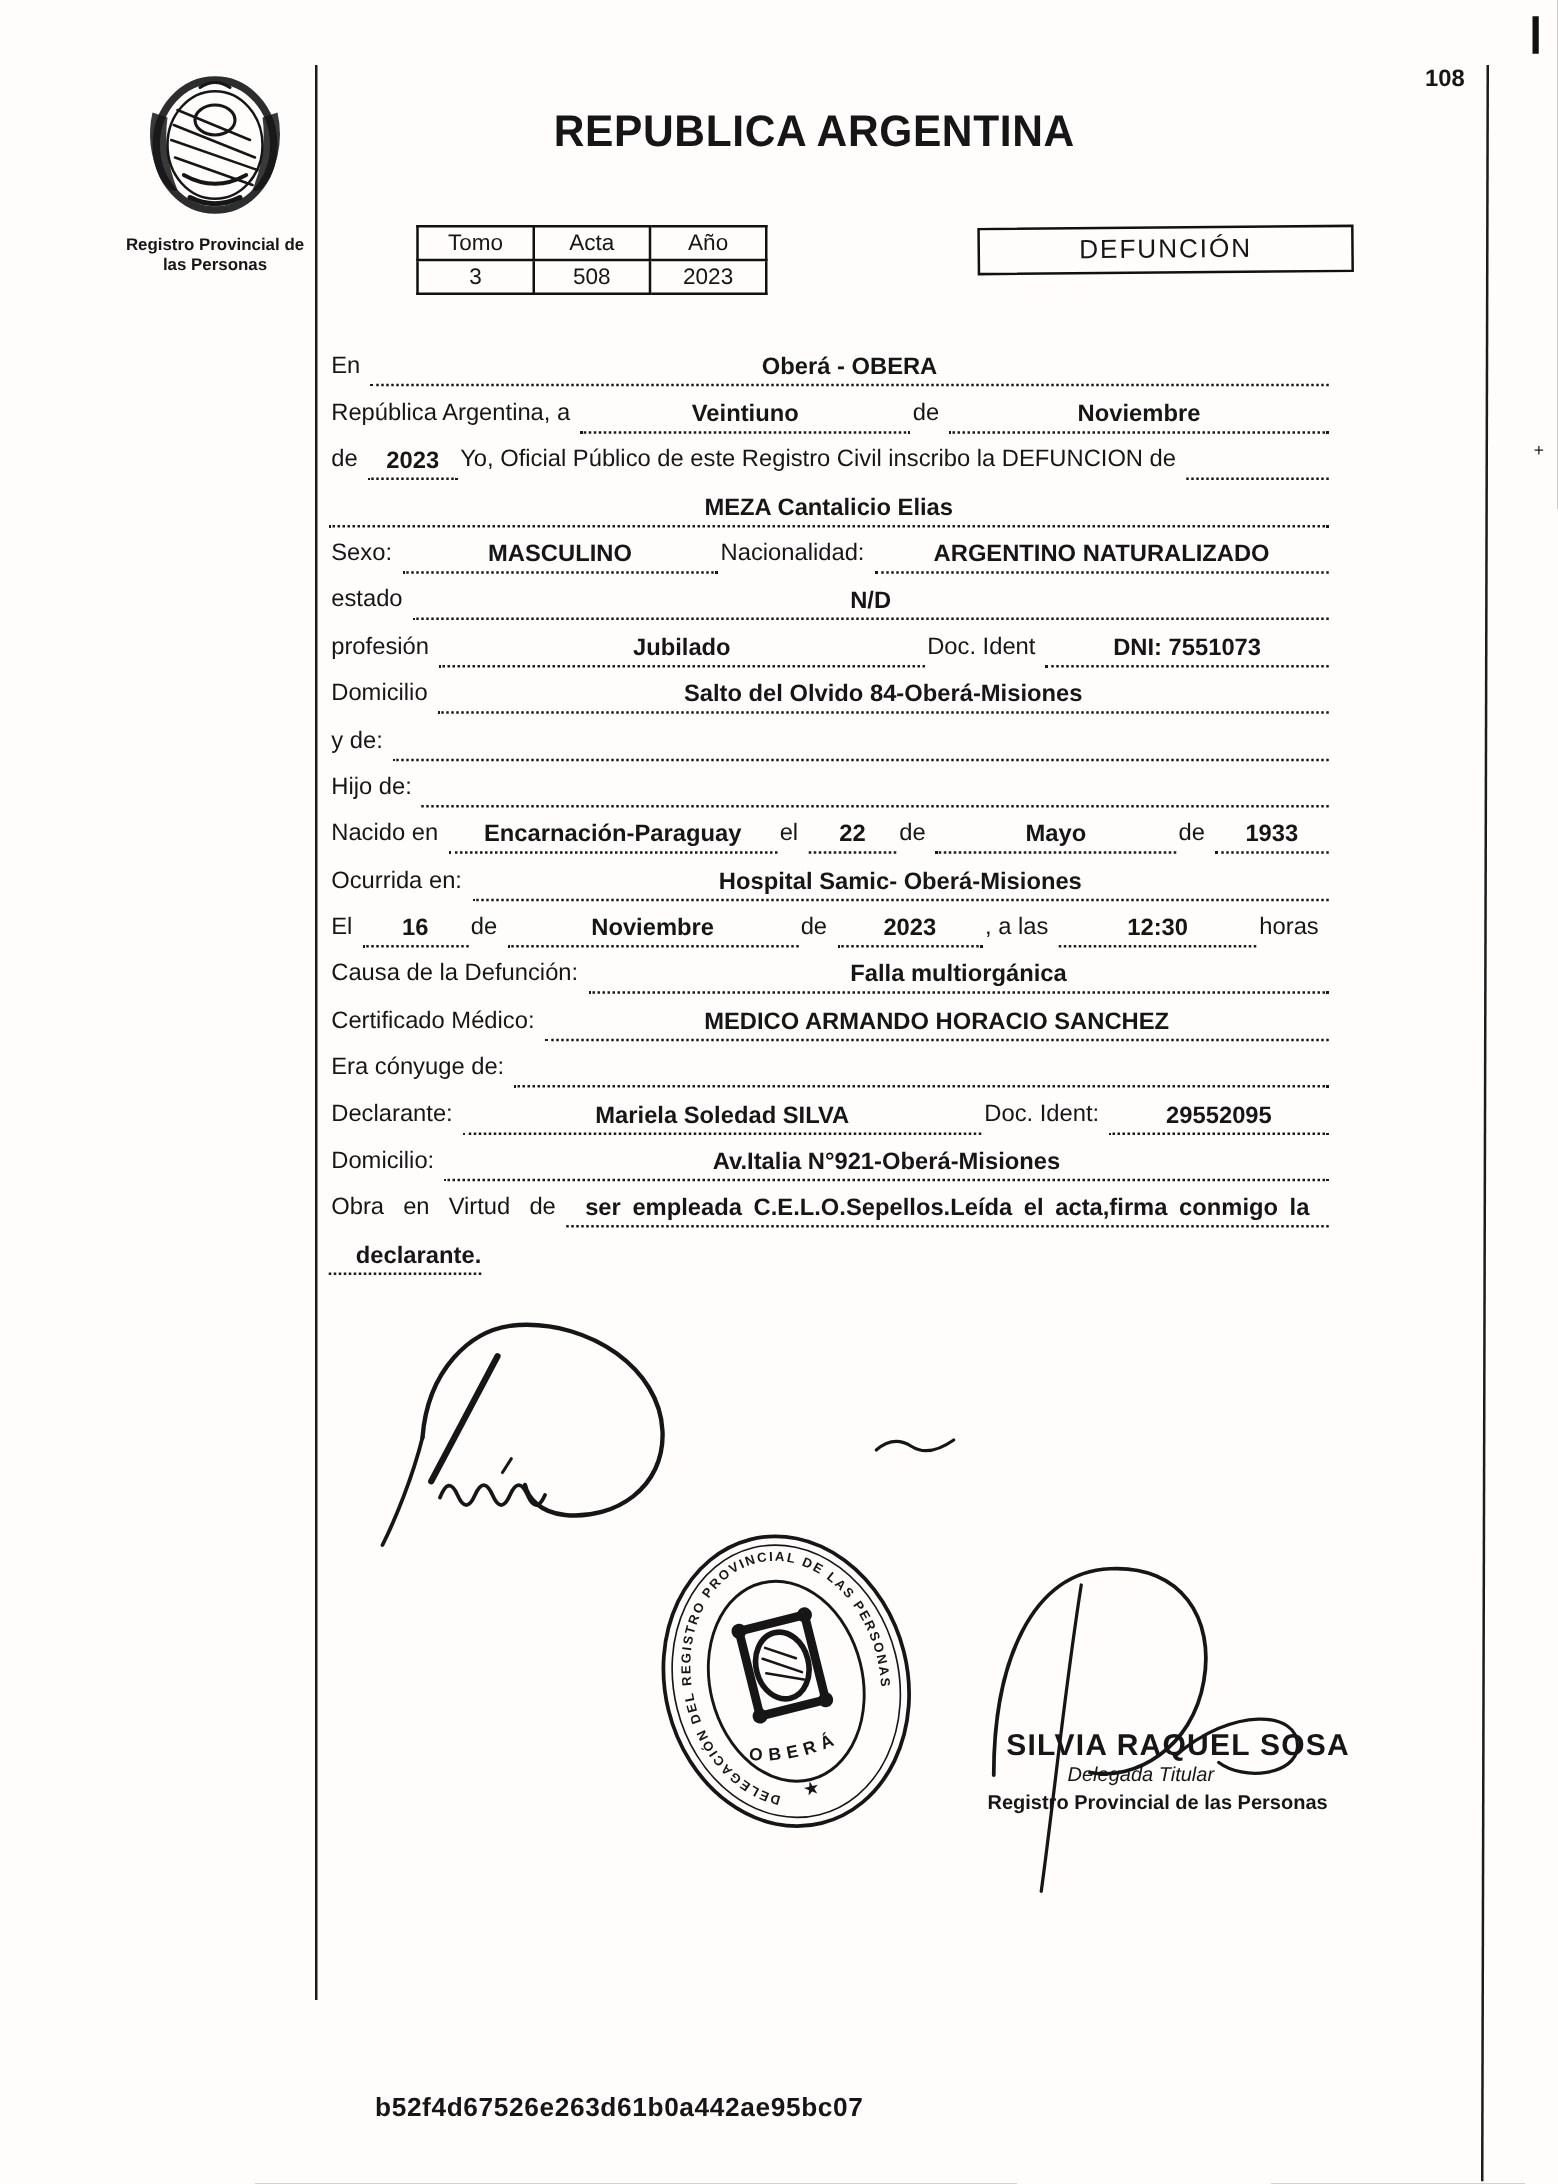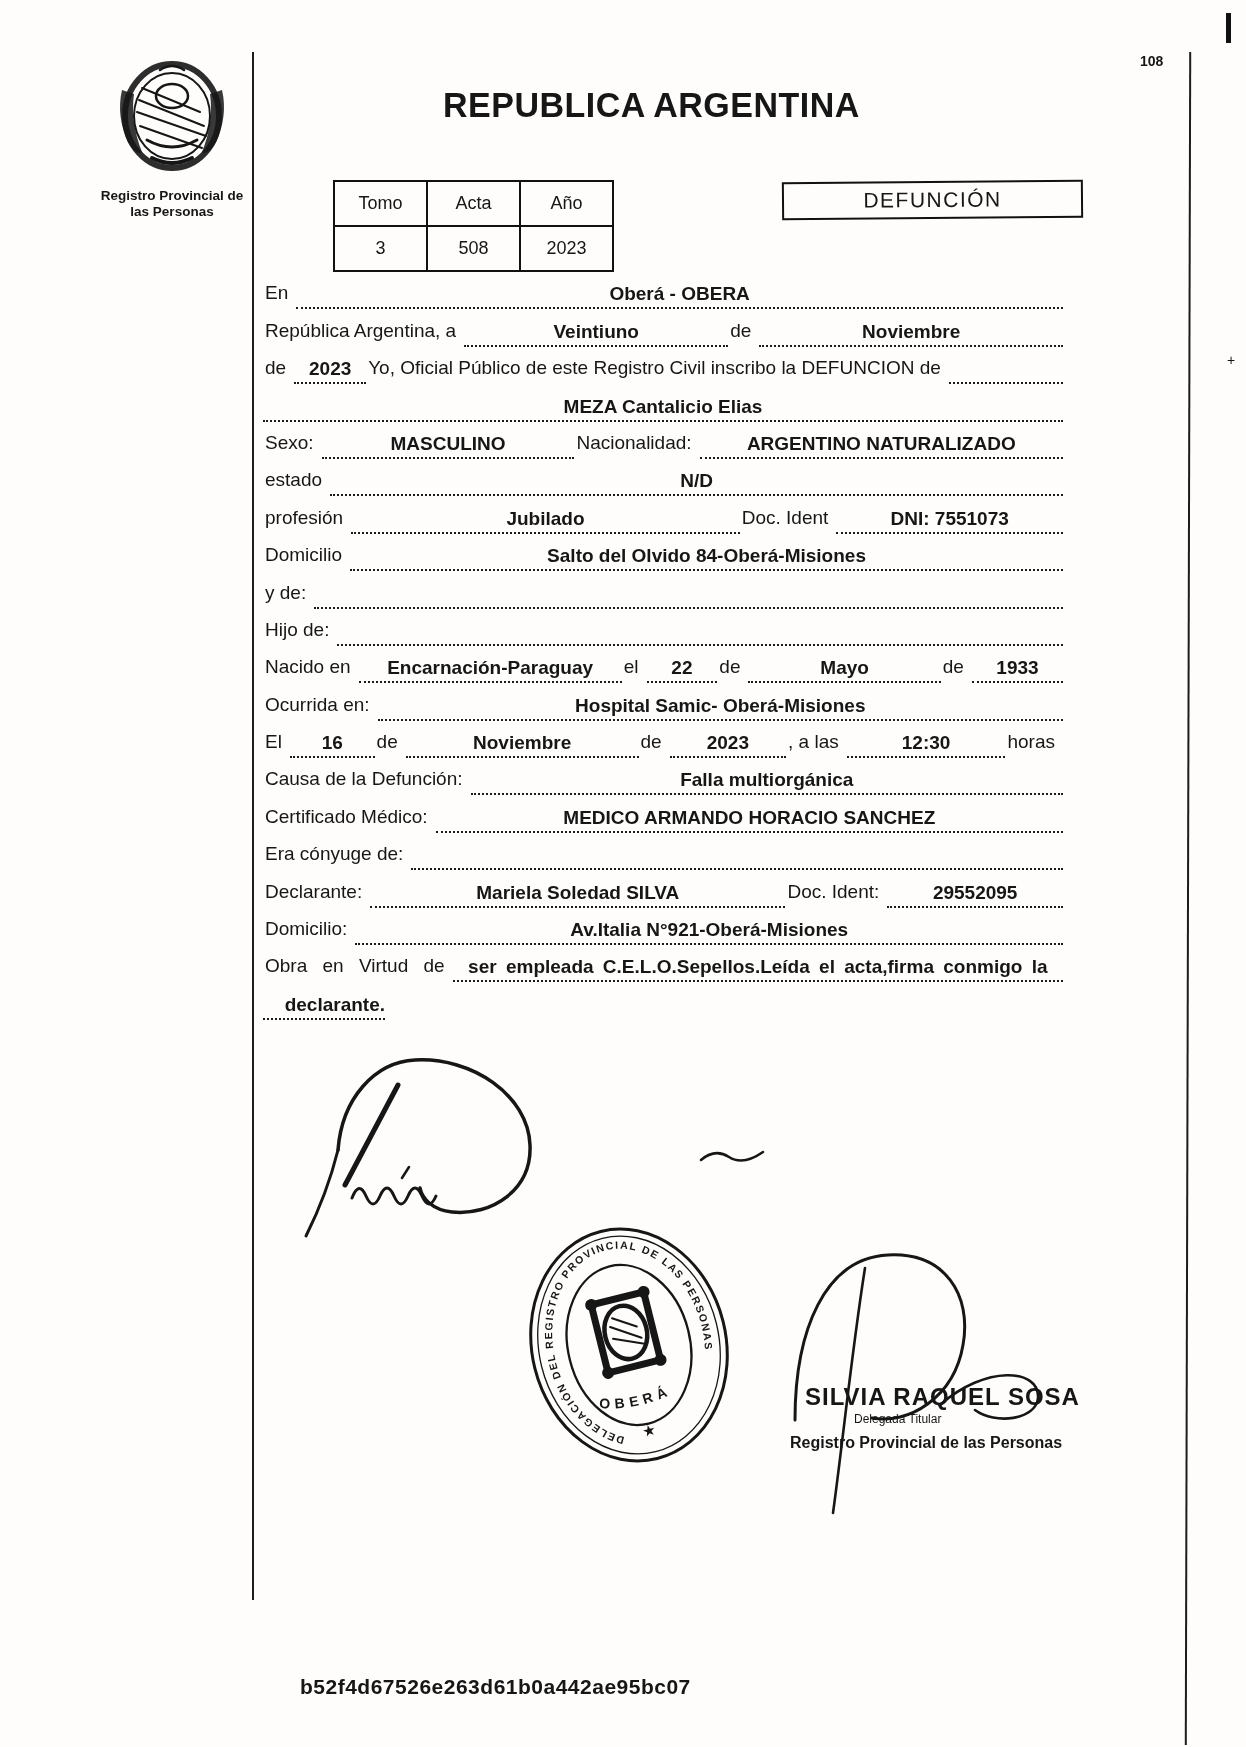--- a/index.html
+++ b/index.html
@@ -5,26 +5,26 @@
   * { margin:0; padding:0; box-sizing:border-box; }
   body { background:#777; }
   .page {
     position:relative; width:1246px; height:1747px; margin:0 auto;
     background:#fefdfb; color:#161616; overflow:hidden;
     font-family:"Liberation Sans", sans-serif;
   }
   
   .title { position:absolute; left:443px; top:86px; font-size:34px; font-weight:bold;
            letter-spacing:.5px; transform:scaleY(1.04); }
-  .pageno { position:absolute; left:1140px; top:53px; font-size:14px; font-weight:bold; }
+  .pageno { position:absolute; left:1140px; top:53px; font-size:19px; font-weight:bold; }
   .seal-caption { position:absolute; left:92px; top:188px; width:160px; text-align:center;
                   font-size:13.5px; font-weight:bold; line-height:1.2; }
   .rec-table { position:absolute; left:333px; top:180px; border-collapse:collapse;
                font-size:18px; text-align:center; }
-  .rec-table td { border:2px solid #111; width:93px; height:45px; }
+  .rec-table td { border:2px solid #111; width:93px; height:27px; }
   .def-box { position:absolute; left:782px; top:181px; width:301px; height:38px;
              border:2.5px solid #111; display:flex; align-items:center; justify-content:center;
              font-size:21px; letter-spacing:1.5px; transform:rotate(-.5deg); }
   
   .vline-left  { position:absolute; left:252px; top:52px;  width:2px; height:1548px; background:#1c1c1c; }
   .vline-right { position:absolute; left:1187px; top:52px; width:2px; height:1693px; background:#1c1c1c; transform:rotate(.15deg); }
   .corner-mark { position:absolute; left:1226px; top:13px; width:5px; height:30px; background:#111; }
   .plus-mark   { position:absolute; left:1227px; top:352px; font-size:14px; }
   
   .form { position:absolute; left:263px; top:272px; width:800px; font-size:19px; }
@@ -33,21 +33,21 @@
   .fill { flex:1 1 0; border-bottom:2.5px dotted #1a1a1a; text-align:center;
           font-weight:bold; padding-bottom:2px; min-width:24px; overflow:hidden; }
   .fill.short { flex:0 0 122px; text-align:right; }
   .lbl.spread { word-spacing:10px; }
   .fill.spread { word-spacing:4px; }
   .footer-code { position:absolute; left:300px; top:1675px; font-size:21px; font-weight:bold;
                  letter-spacing:.5px; }
   
   .sig-name { position:absolute; left:789px; top:1383px; font-size:24px; font-weight:bold;
               letter-spacing:1px;margin-left:16px; }
-  .sig-role { position:absolute; left:854px; top:1412px; font-size:12px; }
+  .sig-role { position:absolute; left:854px; top:1412px; font-size:16px;font-style:italic; }
   .sig-org  { position:absolute; left:790px; top:1434px; font-size:16px; font-weight:bold; }
   svg { position:absolute; overflow:visible; }
   .ink { stroke:#161616; fill:none; stroke-linecap:round; stroke-linejoin:round; }
 </style>
 </head>
 <body>
 
 <div class="page">
 
   <svg style="left:112px; top:60px;" width="120" height="118" viewBox="0 0 120 118">

